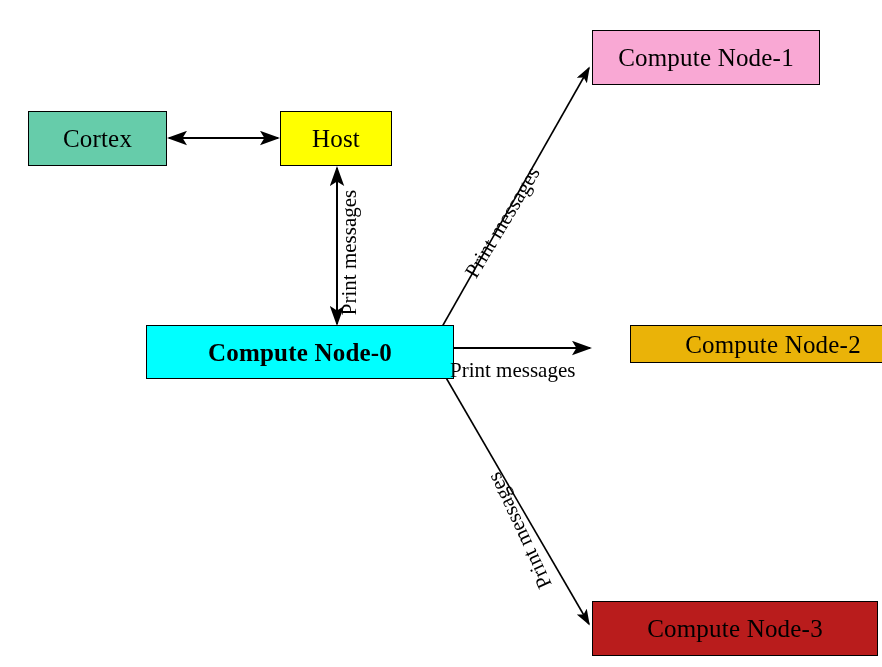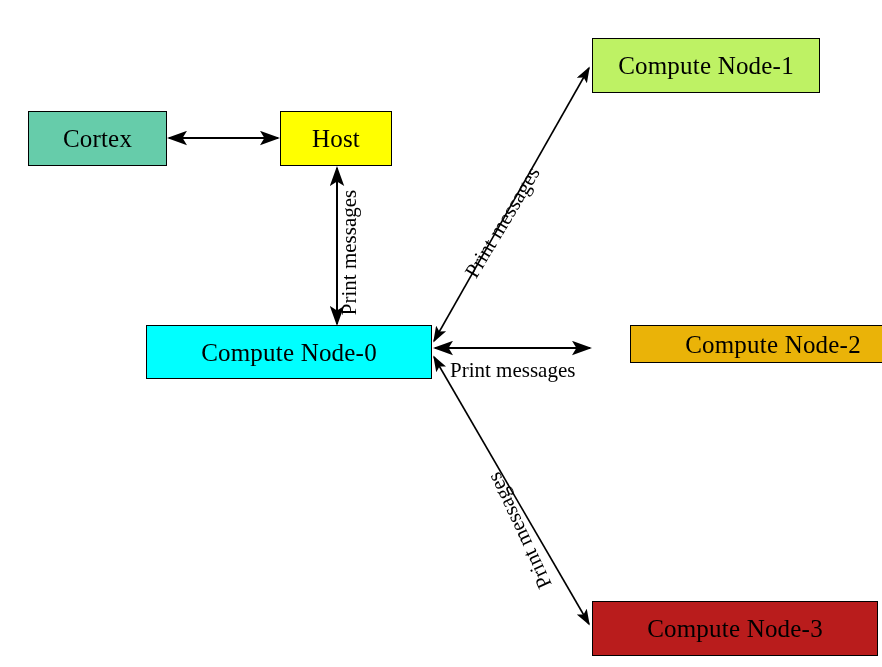--- a/index.html
+++ b/index.html
@@ -49,30 +49,31 @@
   .node-host {
     left: 280px;
     top: 111px;
     width: 112px;
     height: 55px;
     background: #ffff00;
   }
   .node-cn0 {
     left: 146px;
     top: 325px;
-    width: 286px;
+    width: 308px;
     height: 54px;
     background: #00ffff;
+    font-weight: bold;
   }
   .node-cn1 {
     left: 592px;
-    top: 38px;
+    top: 30px;
     width: 228px;
     height: 55px;
-    background: #bef264;
+    background: #f9a8d4;
   }
   .node-cn2 {
     left: 592px;
     top: 325px;
     width: 286px;
     height: 38px;
     background: #eab308;
     margin-left: 38px;
   }
   .node-cn3 {

